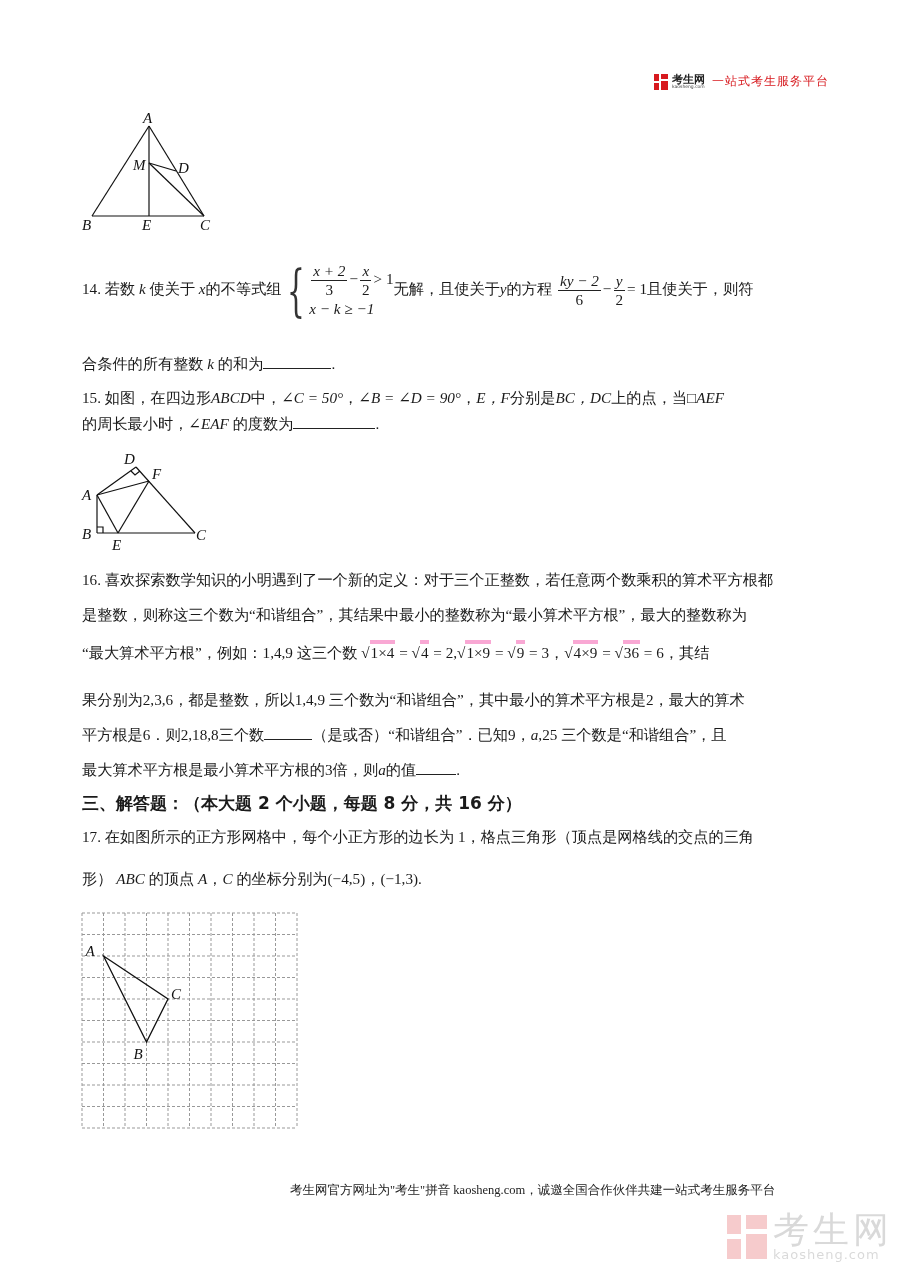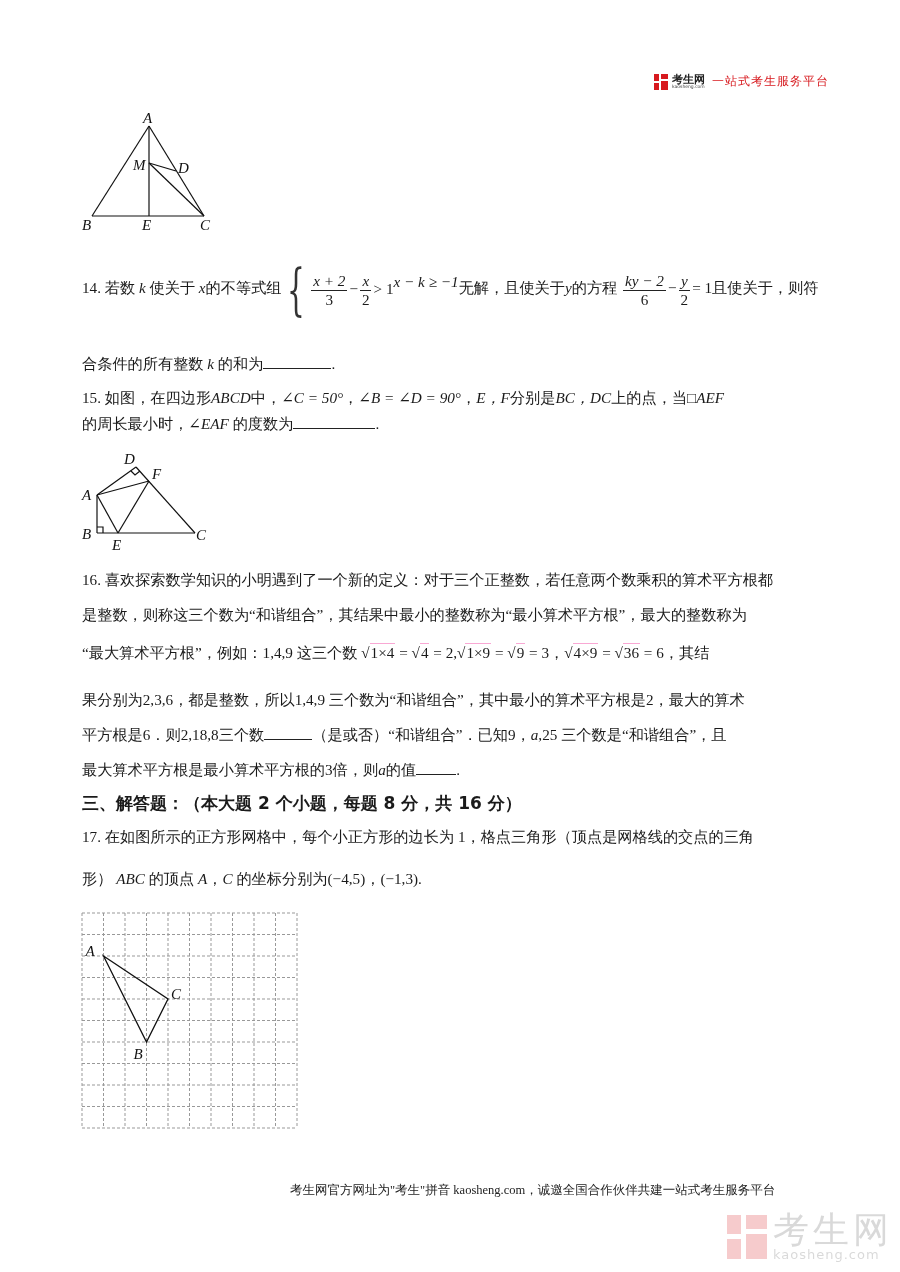--- a/index.html
+++ b/index.html
@@ -19,23 +19,23 @@
   .logo-mark span { position: absolute; background: #d7191e; }
   .logo-text { display: flex; flex-direction: column; line-height: 1; }
   .logo-cn { font-family: "DejaVu Sans", sans-serif; font-size: 11px; font-weight: bold; color: #222; letter-spacing: 0px; }
   .logo-en { font-family: "DejaVu Sans", sans-serif; font-size: 4.5px; color: #444; }
   .logo-slogan { font-family: "DejaVu Sans", sans-serif; font-size: 12px; color: #d7191e; margin-left: 3px; letter-spacing: 1px; }
   
   .frac { display: inline-flex; flex-direction: column; align-items: center; vertical-align: middle; margin: 0 2px; line-height: 18px; }
   .frac .num { border-bottom: 1px solid #222; padding: 0 2px; }
   .frac .den { padding: 0 2px; }
   .sysbrace { display: inline-block; vertical-align: middle; font-size: 56px; line-height: 56px; transform: scaleX(0.5); margin: 0 -4px; font-family: "DejaVu Serif", serif; font-weight: 100; color:#333;}
-  .system { display: inline-flex; flex-direction: row; vertical-align: middle; line-height: 20px; }
+  .system { display: inline-flex; flex-direction: column; vertical-align: middle; line-height: 20px; }
   .sqrt { display: inline-block; }
-  .sqrt .rad { border-top: 1px solid #f9a8d4; padding: 0 1px; }
+  .sqrt .rad { border-top: 4px solid #f9a8d4; padding: 0 1px; }
   .section-title { font-family: "DejaVu Sans", sans-serif; font-weight: bold; font-size: 17px; }
   .footer { position: absolute; left: 290px; top: 1182px; font-size: 12.5px; white-space: nowrap; color: #222; }
   .watermark { position: absolute; left: 727px; top: 1212px; display: flex; align-items: center; opacity: 0.22; }
   .wm-mark { width: 40px; height: 44px; position: relative; }
   .wm-mark span { position: absolute; background: #d7191e; }
   .wm-text { display: flex; flex-direction: column; margin-left: 6px; line-height: 1; }
   .wm-cn { font-family: "DejaVu Sans", sans-serif; font-size: 36px; color: #555; letter-spacing: 4px; }
   .wm-en { font-family: "DejaVu Sans", sans-serif; font-size: 13px; color: #555; letter-spacing: 1px; }
   svg text { font-family: "Liberation Serif", serif; font-style: italic; font-size: 15px; fill: #111; }
 </style>

